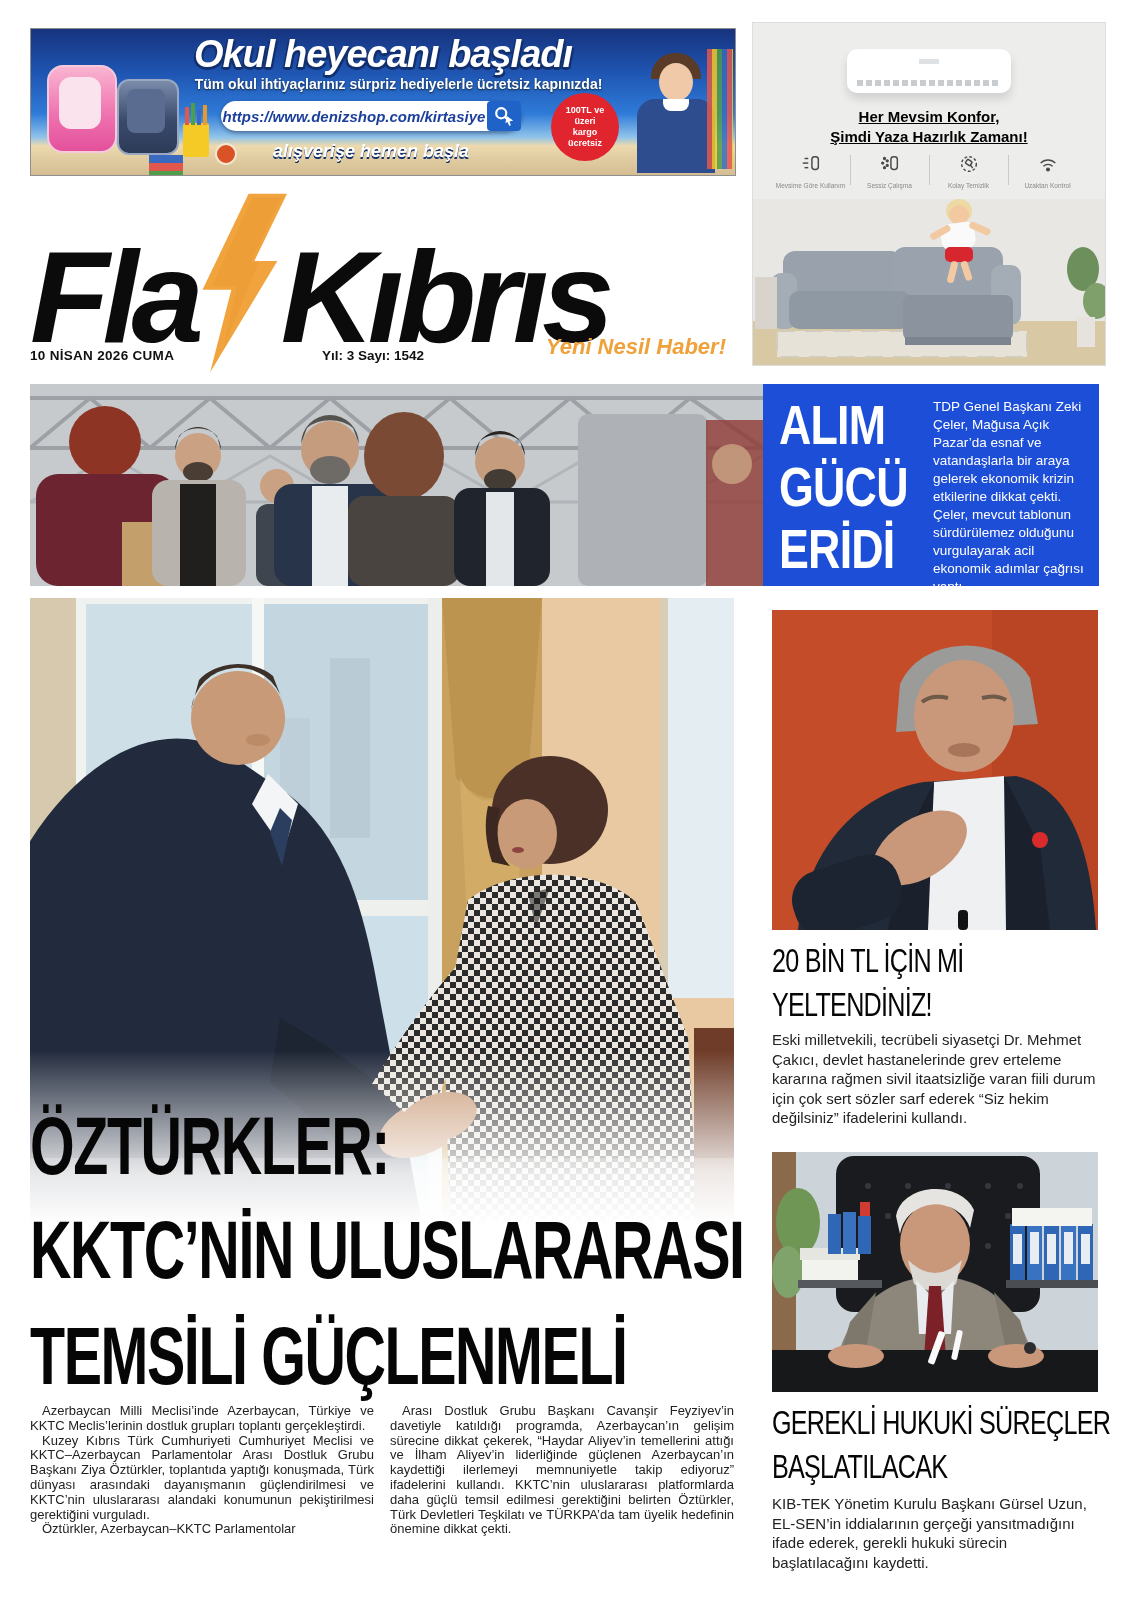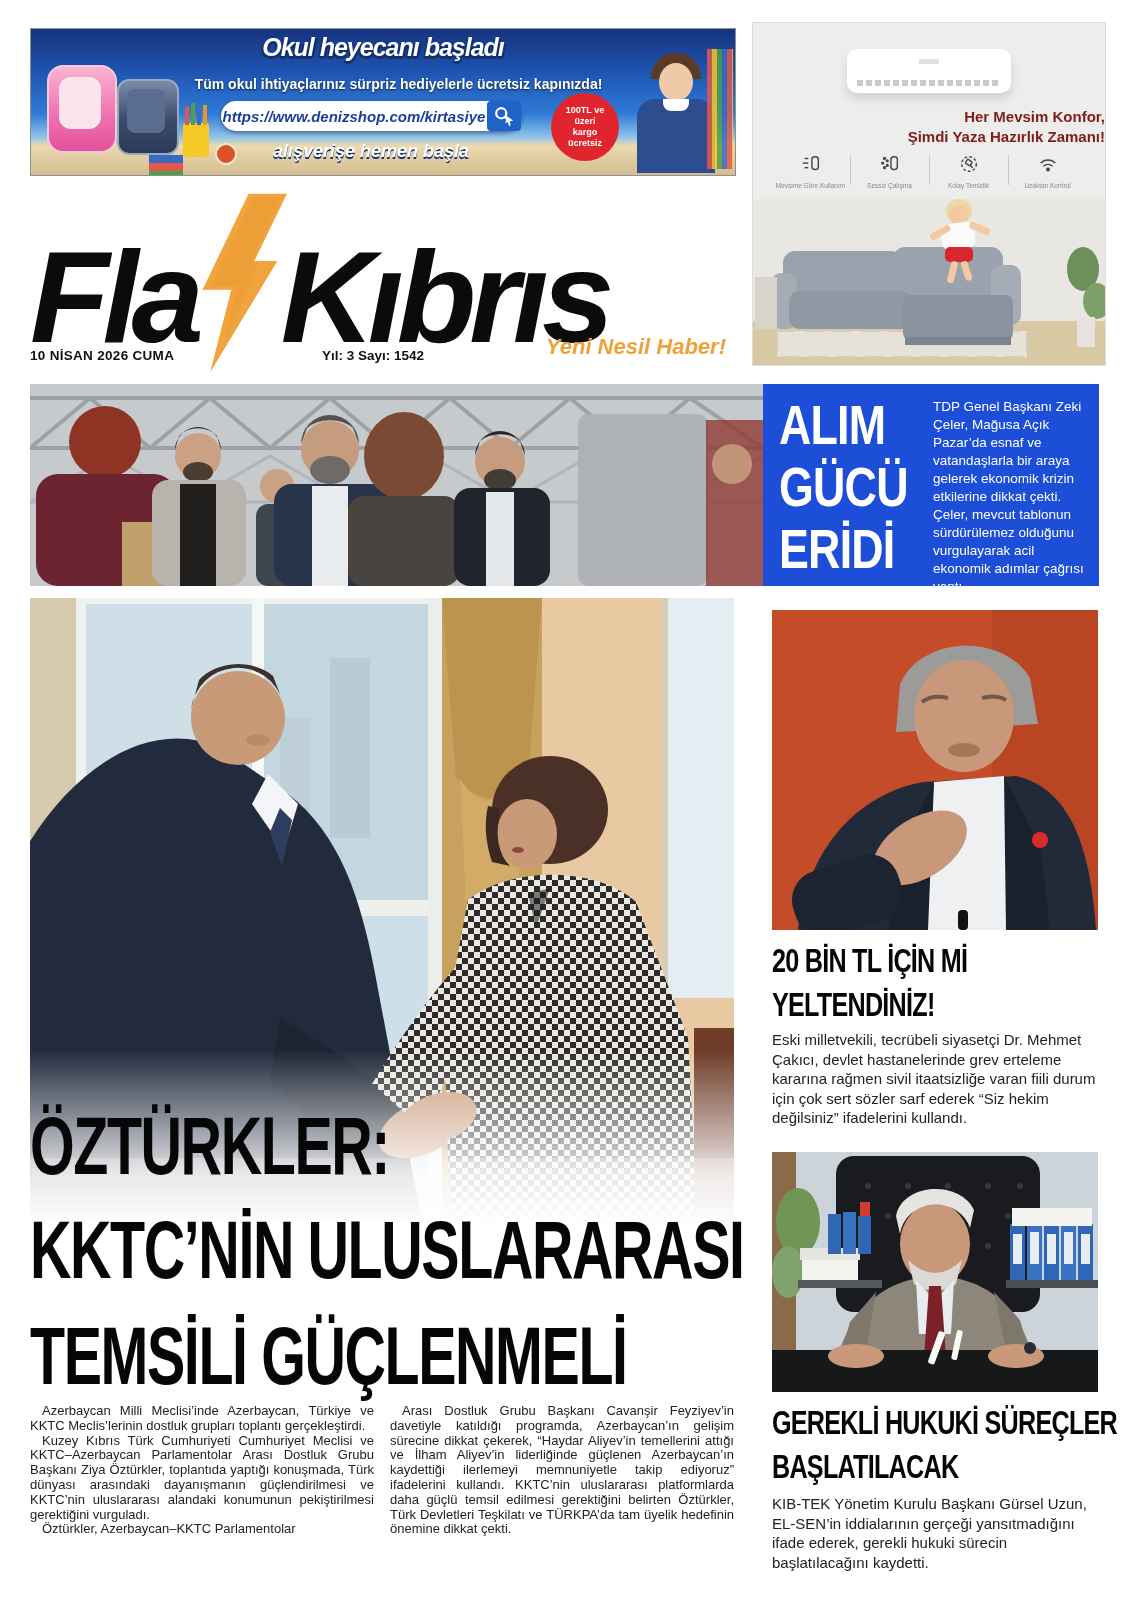--- a/index.html
+++ b/index.html
@@ -4,21 +4,21 @@
 <style>
   html,body{margin:0;padding:0;background:#fff;}
   .page{position:relative;width:1131px;height:1600px;background:#ffffff;
         font-family:"Liberation Sans",sans-serif;overflow:hidden;color:#111;}
   .abs{position:absolute;}
 
   
   .banner{left:30px;top:28px;width:704px;height:146px;border:1px solid #8f8f8f;
           background:linear-gradient(180deg,#16337e 0%,#1f55b2 30%,#2f7bd8 58%,#8fc3ea 74%,#ecd9ae 80%,#d4bd92 100%);
           overflow:hidden;cursor:pointer;}
-  .bn-title{left:0;right:0;top:4px;text-align:center;font-size:25px;font-weight:900;font-style:italic;
+  .bn-title{left:0;right:0;top:4px;text-align:center;font-size:38px;font-weight:900;font-style:italic;
             color:#fff;letter-spacing:-1px;
             text-shadow:0 3px 0 #12306e,2px 2px 0 #12306e,-2px 2px 0 #12306e;}
   .bn-sub{left:0;right:0;top:47px;text-align:center;font-size:14px;font-weight:700;color:#fff;
           text-shadow:0 1px 2px #123;margin-left:31px;}
   .bn-pill{left:190px;top:72px;width:300px;height:30px;background:#fff;border-radius:15px;
            display:flex;align-items:center;box-shadow:0 2px 4px rgba(0,0,30,.4);}
   .bn-pill span{flex:1;text-align:center;font-size:15px;font-weight:900;font-style:italic;color:#1b3f9b;}
   .bn-pill .sq{flex:0 0 34px;height:30px;background:#1f63c9;border-radius:4px;display:flex;
                align-items:center;justify-content:center;}
   .bn-cta{left:190px;top:112px;width:300px;text-align:center;font-size:18px;font-weight:900;
@@ -46,21 +46,21 @@
   .pencils{right:2px;top:20px;width:26px;height:120px;
            background:repeating-linear-gradient(90deg,#e2574b 0 5px,#f5c926 5px 10px,#4f9e49 10px 15px,#3a69c0 15px 20px);opacity:.85;}
 
   
   .acad{left:752px;top:22px;width:352px;height:342px;background:#ededec;border:1px solid #ddd;cursor:pointer;overflow:hidden;}
   .acunit{left:94px;top:26px;width:164px;height:44px;background:#fff;border-radius:10px;
           box-shadow:0 6px 10px rgba(0,0,0,.12);}
   .acunit i{position:absolute;left:10px;bottom:7px;right:10px;height:6px;display:block;
             background:repeating-linear-gradient(90deg,#c9ccce 0 6px,#fff 6px 9px);}
   .acunit u{position:absolute;left:72px;top:10px;width:20px;height:5px;background:#dfe2e4;display:block;}
-  .ac-h{left:0;right:0;top:84px;text-align:right;font-size:15px;line-height:20px;font-weight:800;color:#7f1d1d;}
+  .ac-h{left:0;right:0;top:84px;text-align:center;font-size:15px;line-height:20px;font-weight:800;color:#000000;text-decoration:underline;}
   .ac-feats{left:0;right:0;top:130px;display:flex;justify-content:center;}
   .ac-feat{width:78px;display:flex;flex-direction:column;align-items:center;gap:3px;}
   .ac-feat .lb{font-size:6.5px;color:#8a8a8a;white-space:nowrap;}
   .ac-sep{width:1px;height:30px;background:#c9c9c9;margin-top:2px;}
   .ac-room{left:0;right:0;bottom:0;height:166px;}
 
   
   .masthead{left:30px;top:192px;width:704px;height:192px;}
   .logo-row{position:absolute;left:0;top:0;height:150px;display:flex;align-items:flex-start;}
   .logo-txt{font-size:130px;line-height:138px;font-weight:900;font-style:italic;color:#0b0b0b;letter-spacing:-7px;margin-top:36px;}
@@ -83,21 +83,21 @@
               background:linear-gradient(180deg,rgba(255,255,255,0) 0%,rgba(255,255,255,.85) 70%,#fff 100%);}
   .mh{left:30px;top:1100px;width:704px;height:300px;z-index:5;}
   .mh div{position:absolute;left:0;font-weight:900;font-size:82px;line-height:92px;color:#060606;
           letter-spacing:-2px;white-space:nowrap;transform:scaleX(.70);transform-origin:left top;}
   .mh .l1{top:0;} .mh .l2{top:104px;} .mh .l3{top:210px;}
   .cols{left:30px;top:1404px;width:704px;display:flex;gap:16px;}
   .col{flex:0 0 344px;font-size:13px;line-height:14.8px;color:#222;text-align:justify;}
   .col p{margin:0;text-indent:12px;}
 
   
-  .rr-h{width:330px;font-weight:700;color:#060606;letter-spacing:-1px;}
+  .rr-h{width:330px;font-weight:400;color:#060606;letter-spacing:-1px;}
   .rr-h div{transform:scaleX(.74);transform-origin:left top;white-space:nowrap;font-size:34px;line-height:44px;}
   .rr-body{width:330px;font-size:15px;line-height:19.6px;color:#222;}
   .p1{left:772px;top:610px;width:326px;height:320px;overflow:hidden;}
   .h21{left:772px;top:938px;}
   .b21{left:772px;top:1030px;}
   .p2{left:772px;top:1152px;width:326px;height:240px;overflow:hidden;}
   .h22{left:772px;top:1400px;}
   .b22{left:772px;top:1494px;}
 </style>
 </head>

